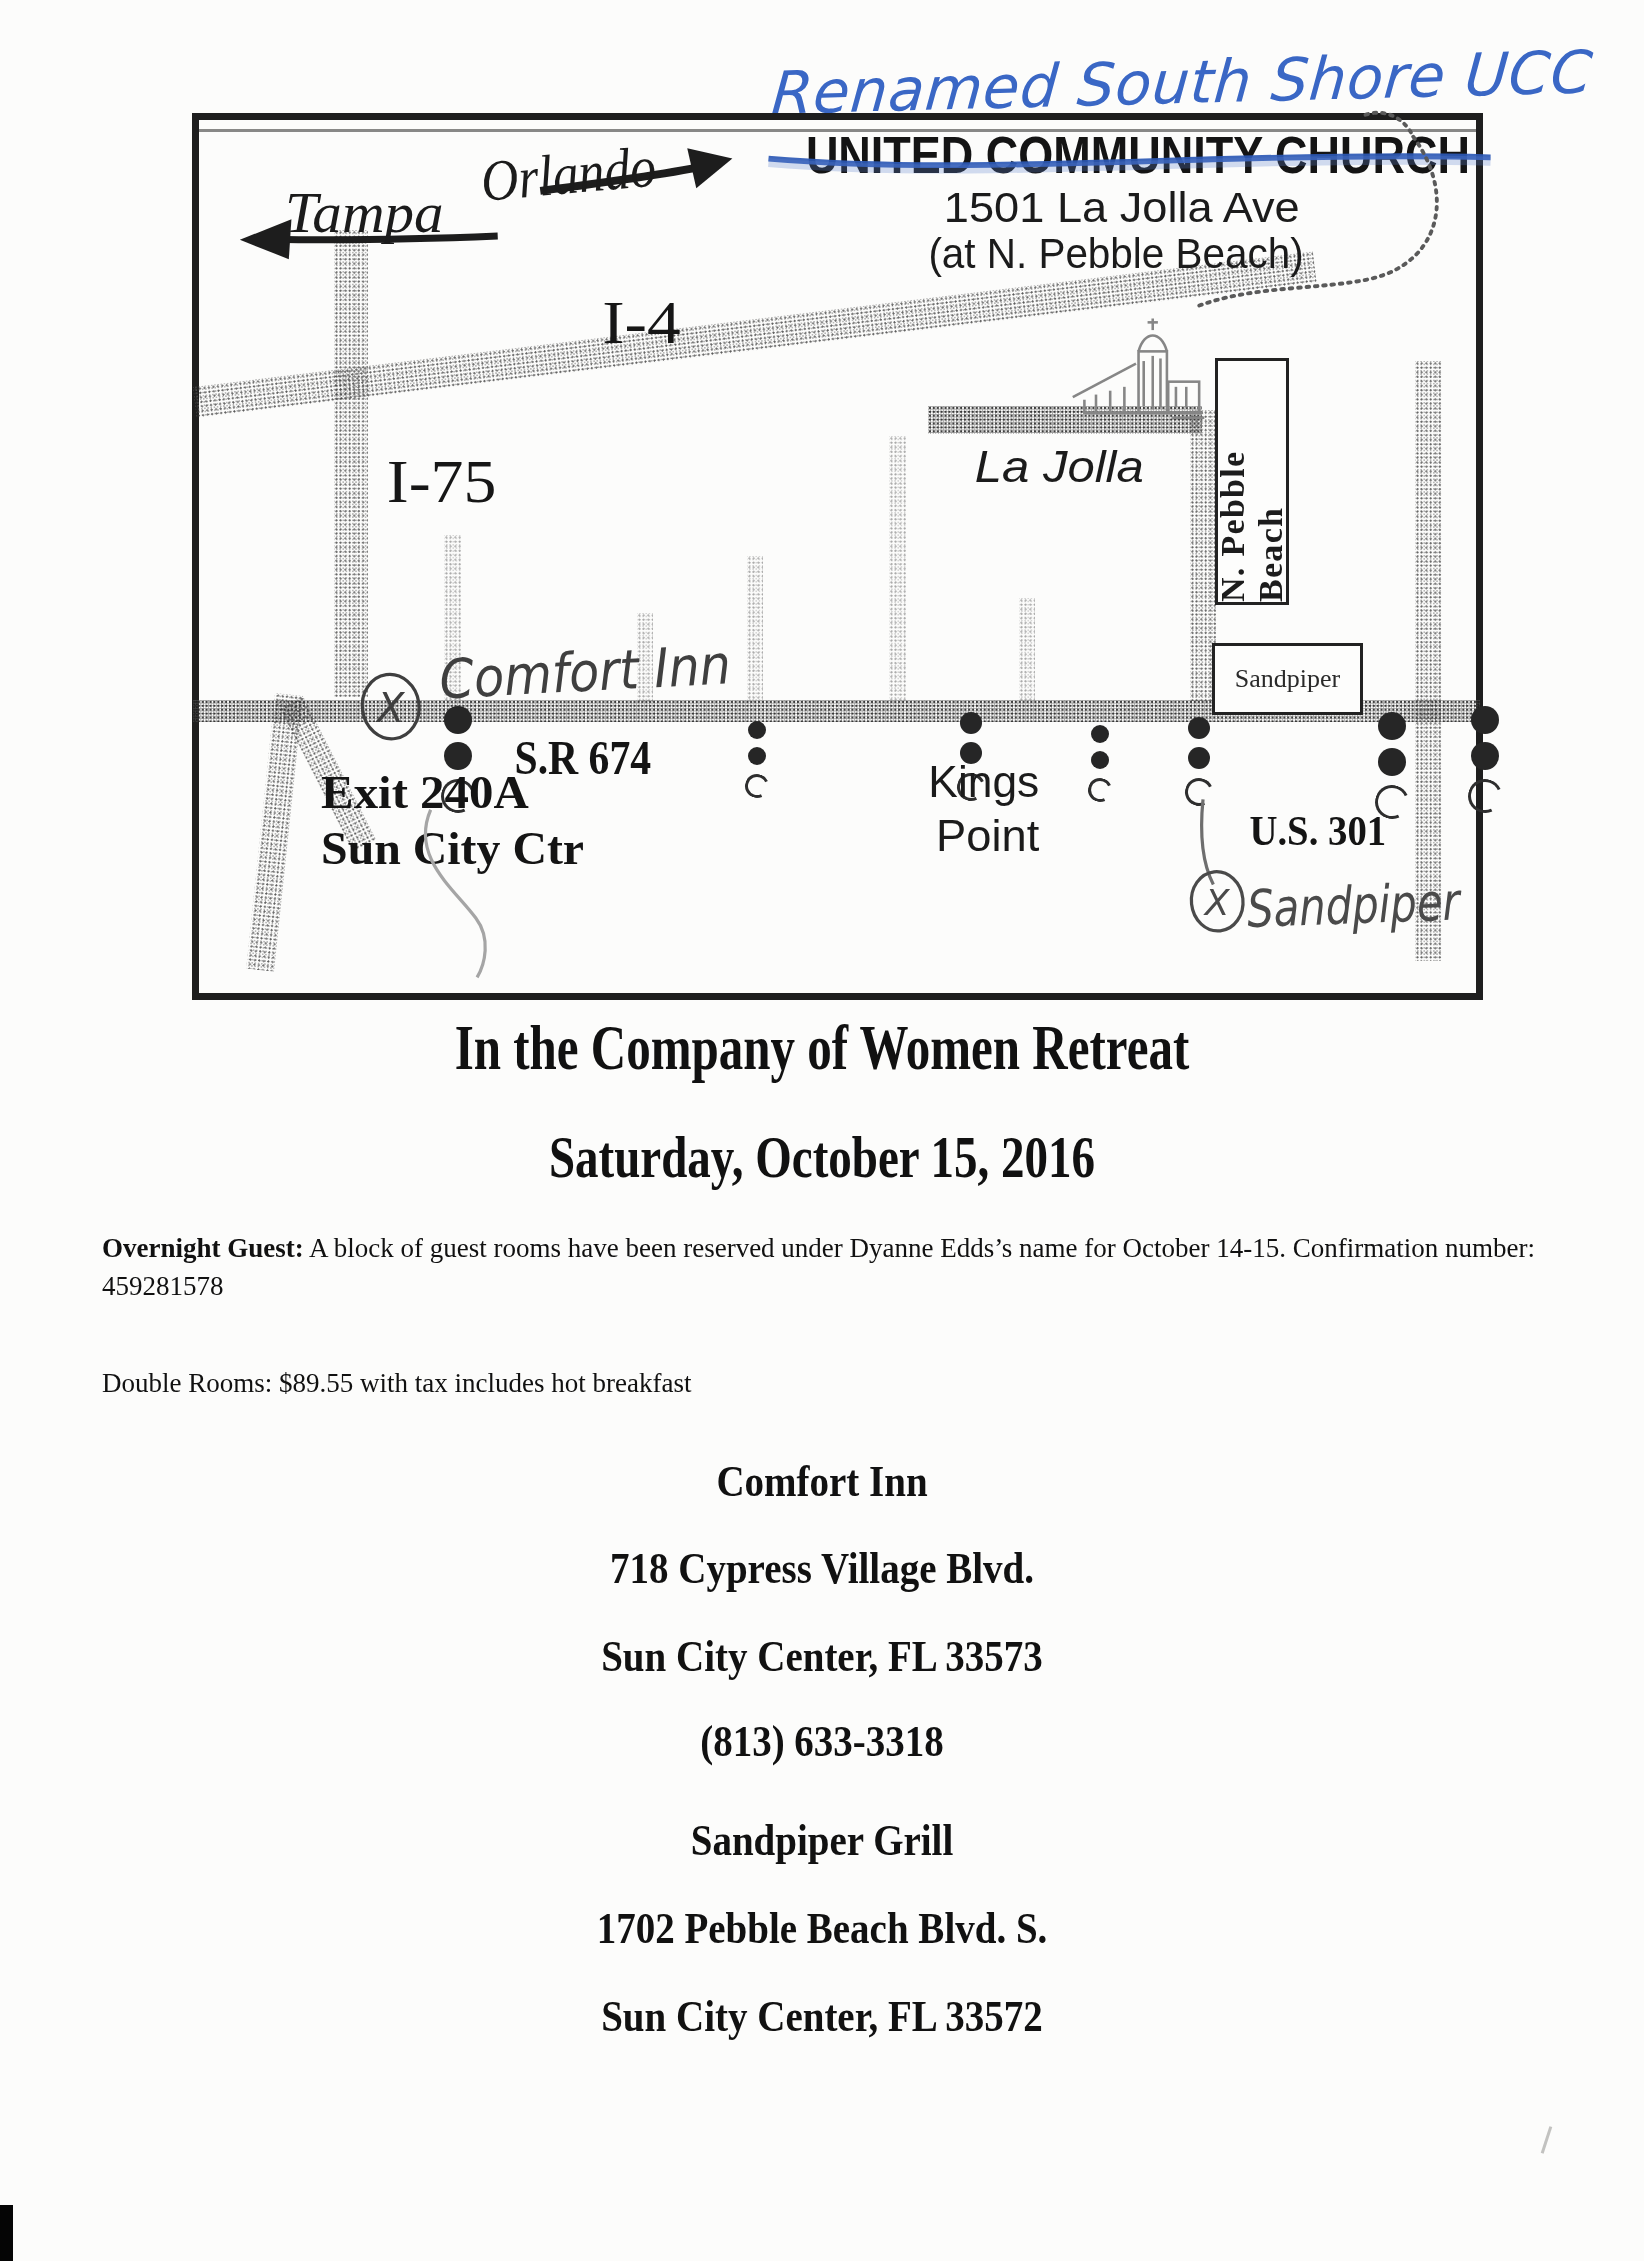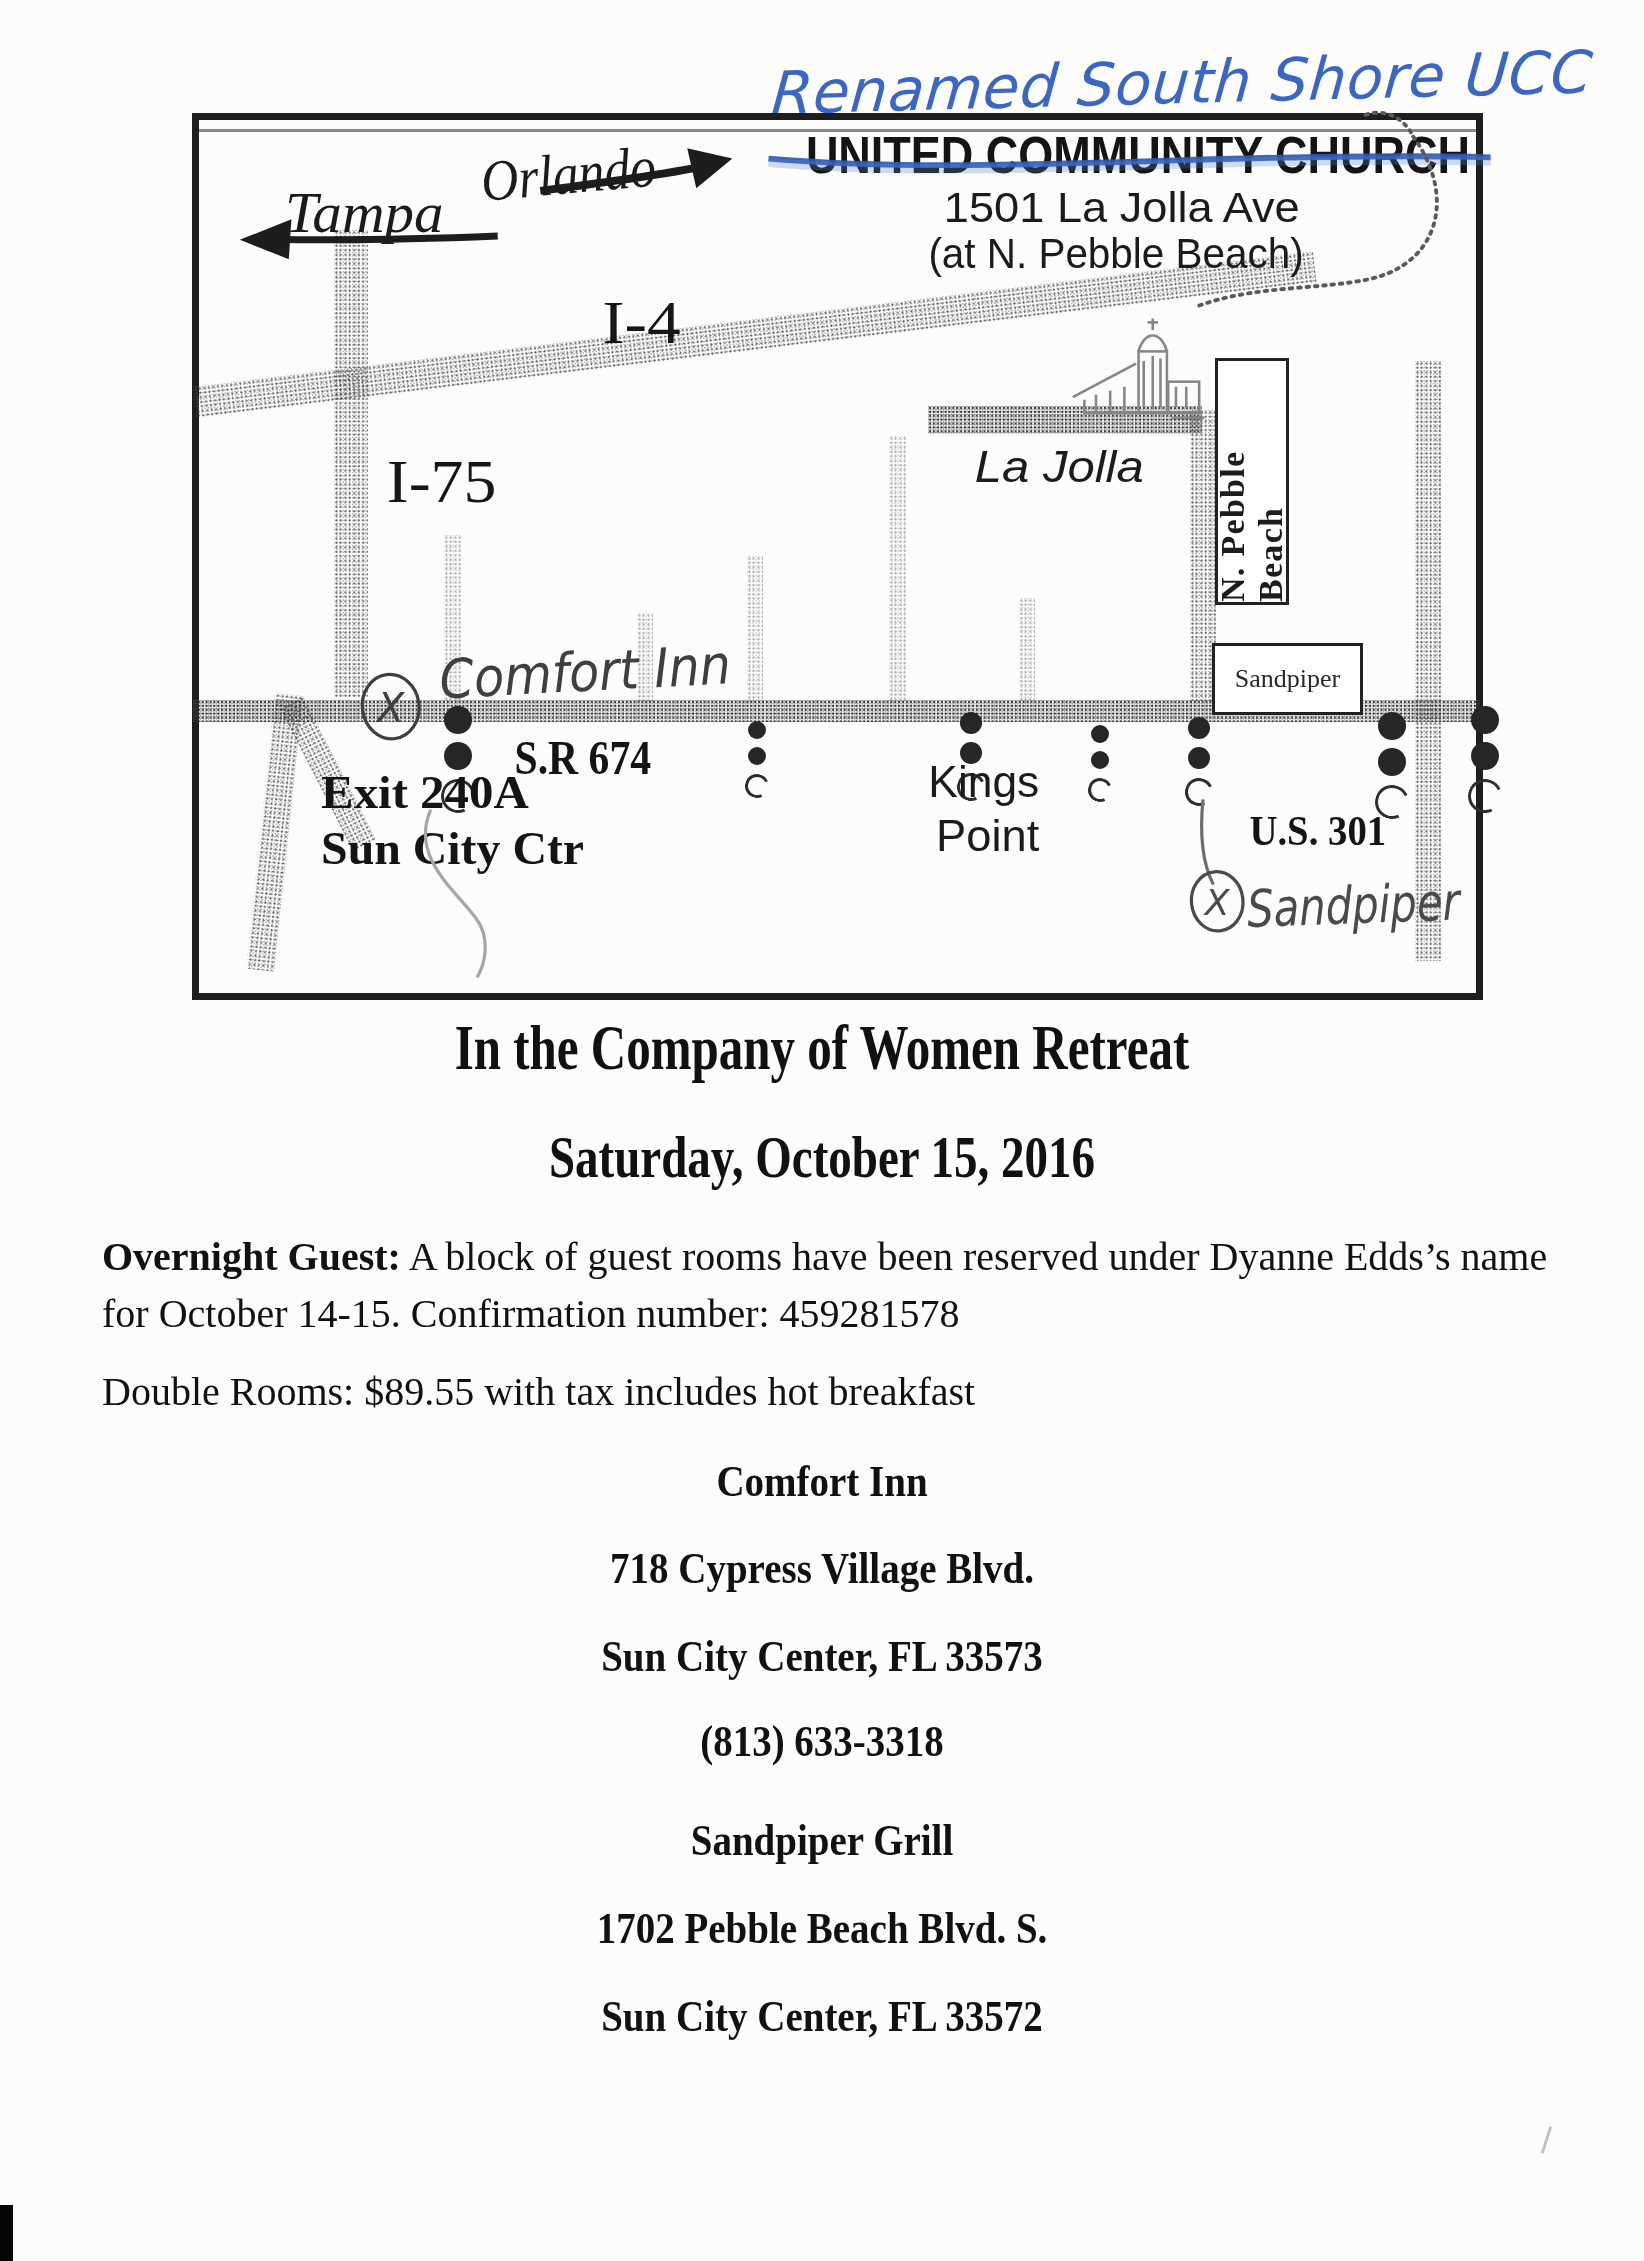--- a/index.html
+++ b/index.html
@@ -50,21 +50,21 @@
   .blue-note{position:absolute;left:772px;top:48px;font-family:"DejaVu Sans",sans-serif;
              font-style:italic;font-size:59px;color:#3a67c5;transform:rotate(-1.5deg) skewX(-6deg);
              white-space:nowrap;letter-spacing:0.6px;}
   
   .doc{position:absolute;color:#111;}
   .center{left:0;right:0;text-align:center;}
   .h-stretch{transform:scaleY(1.28);transform-origin:center top;}
   .s-stretch{transform:scaleY(1.15);transform-origin:center top;}
   .title{font-weight:bold;font-size:49px;}
   .date{font-weight:bold;font-size:47px;}
-  .body-par{left:102px;width:1457px;font-size:40px;line-height:1.42;}
+  .body-par{left:102px;width:1457px;font-size:27px;line-height:1.42;}
   .b{font-weight:bold;}
   .addr{font-weight:bold;font-size:39px;}
   .artifact{position:absolute;background:#050505;}
   .slash-mark{position:absolute;left:1545px;top:2126px;width:3.2px;height:28px;background:#c2c2c0;transform:rotate(18deg);}
 </style>
 </head>
 <body>
 
 <div class="page">
 

